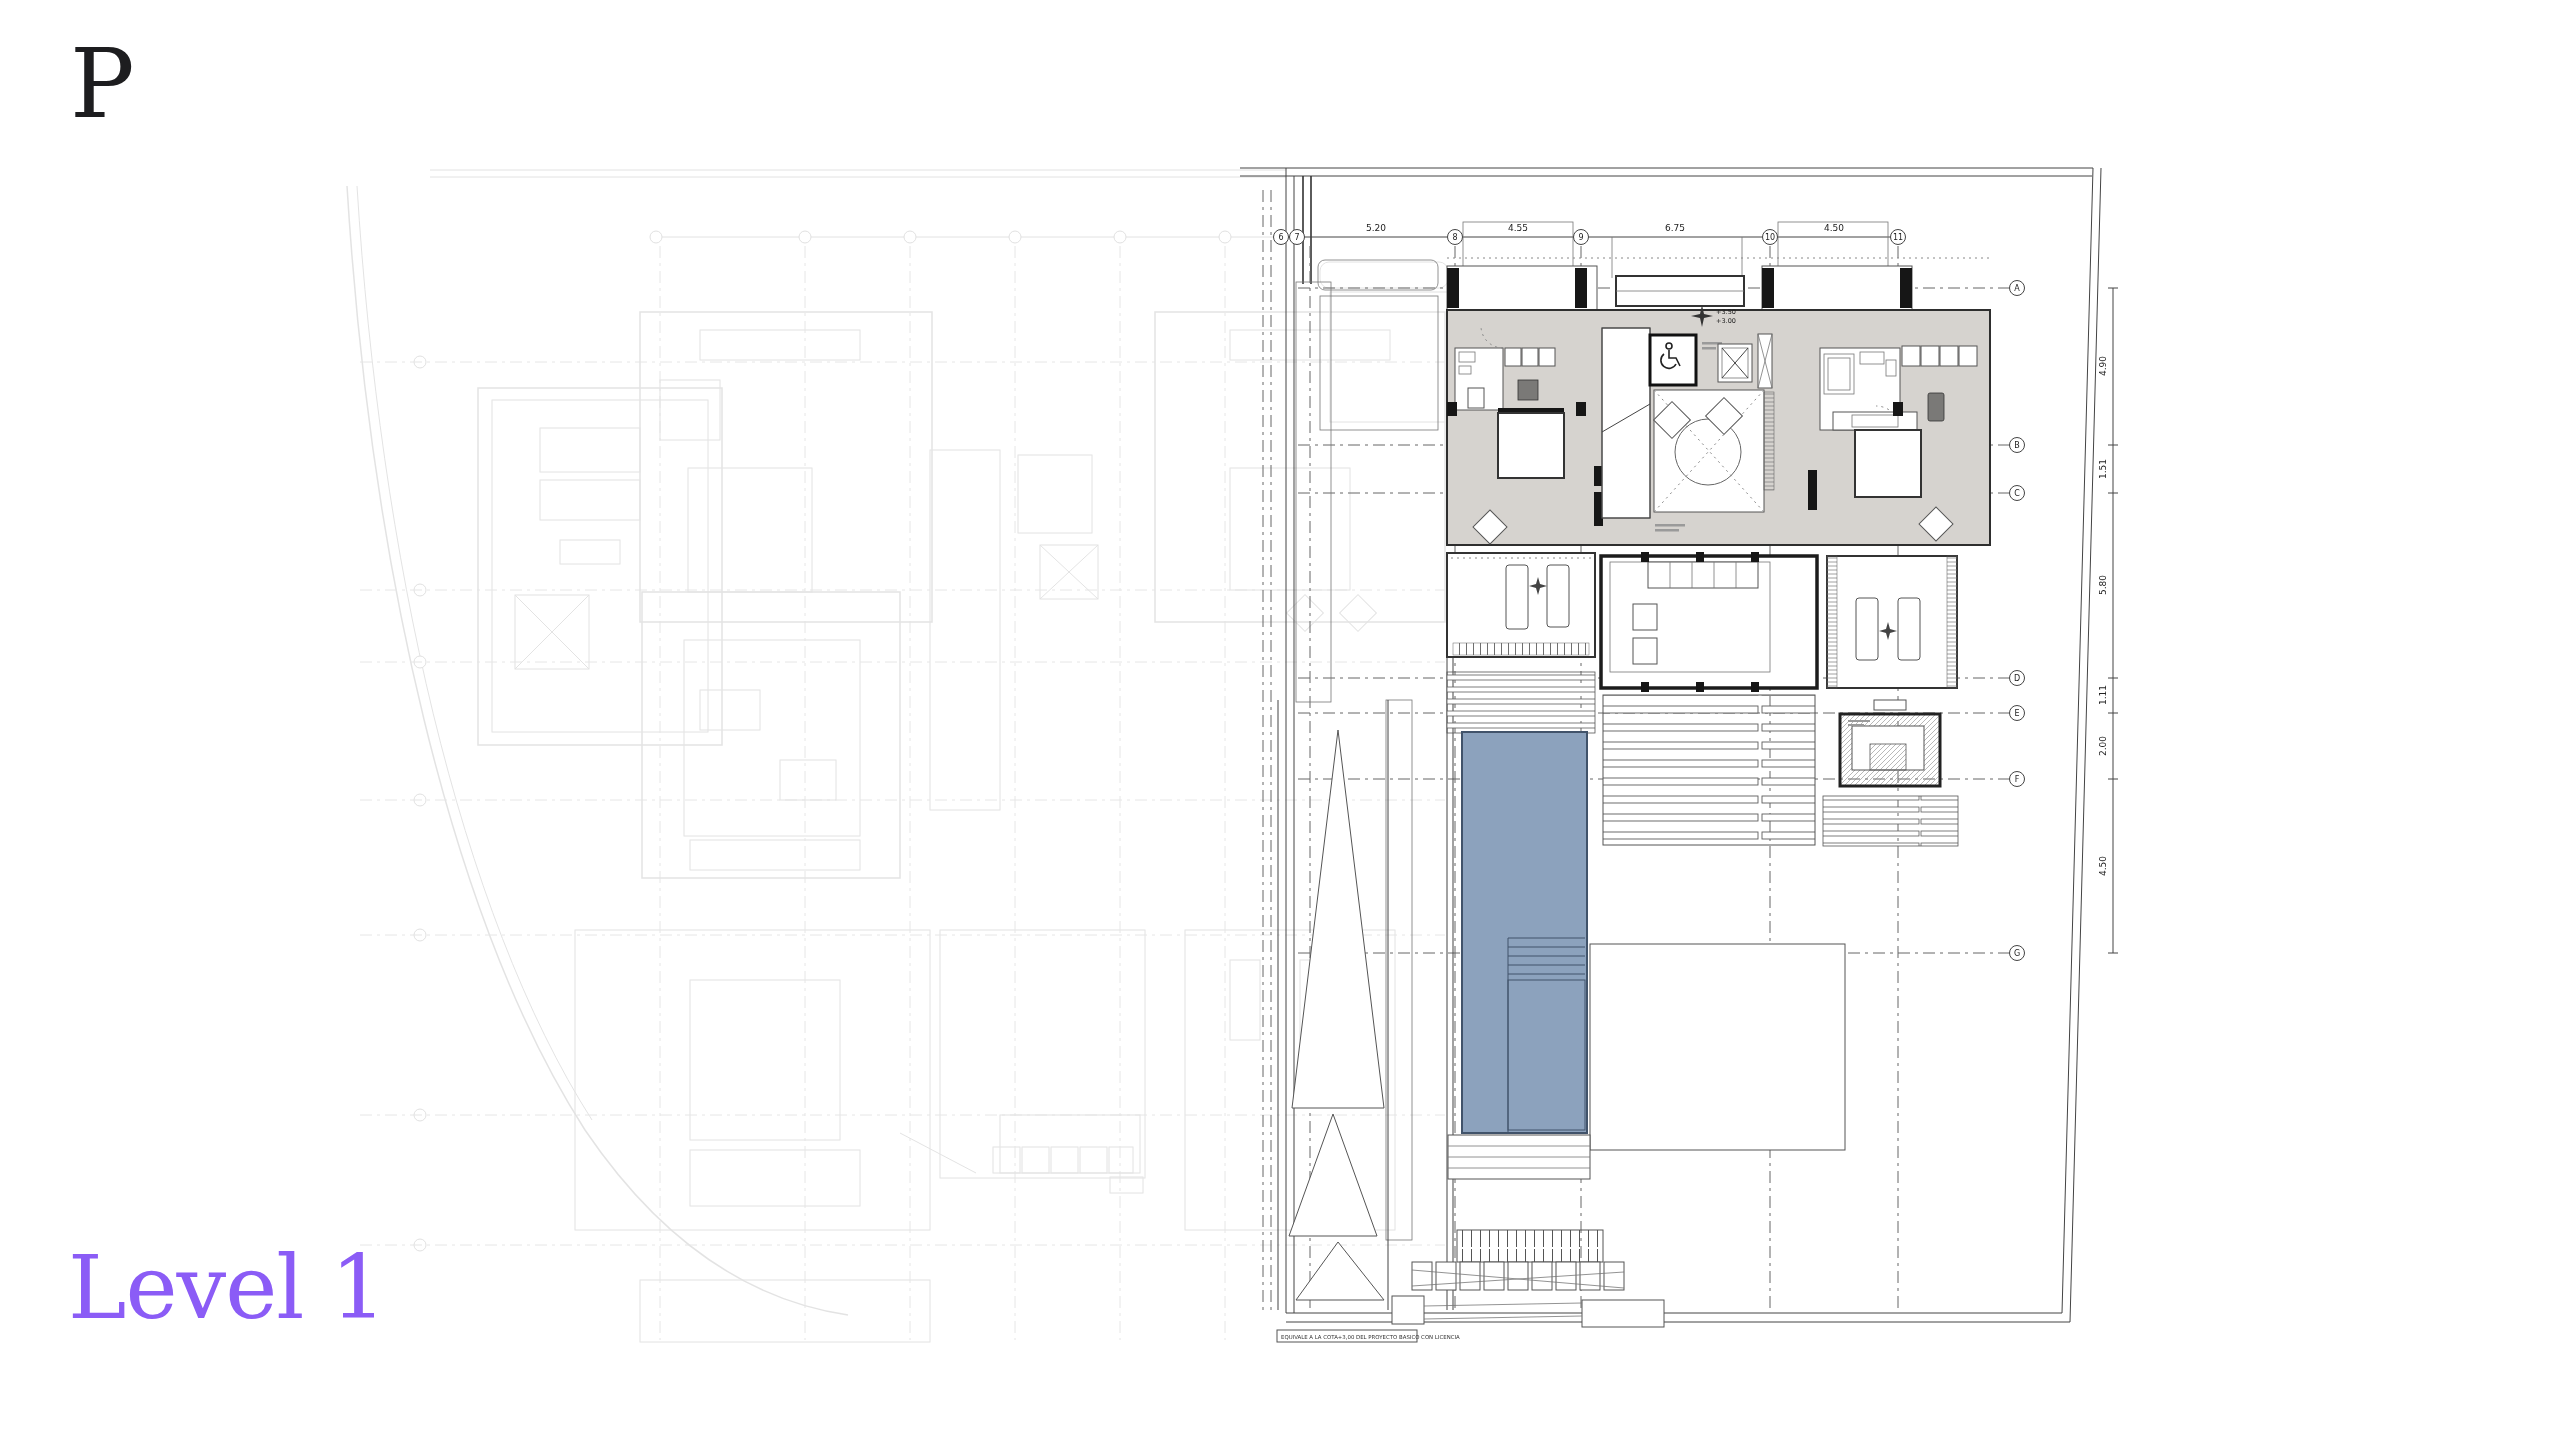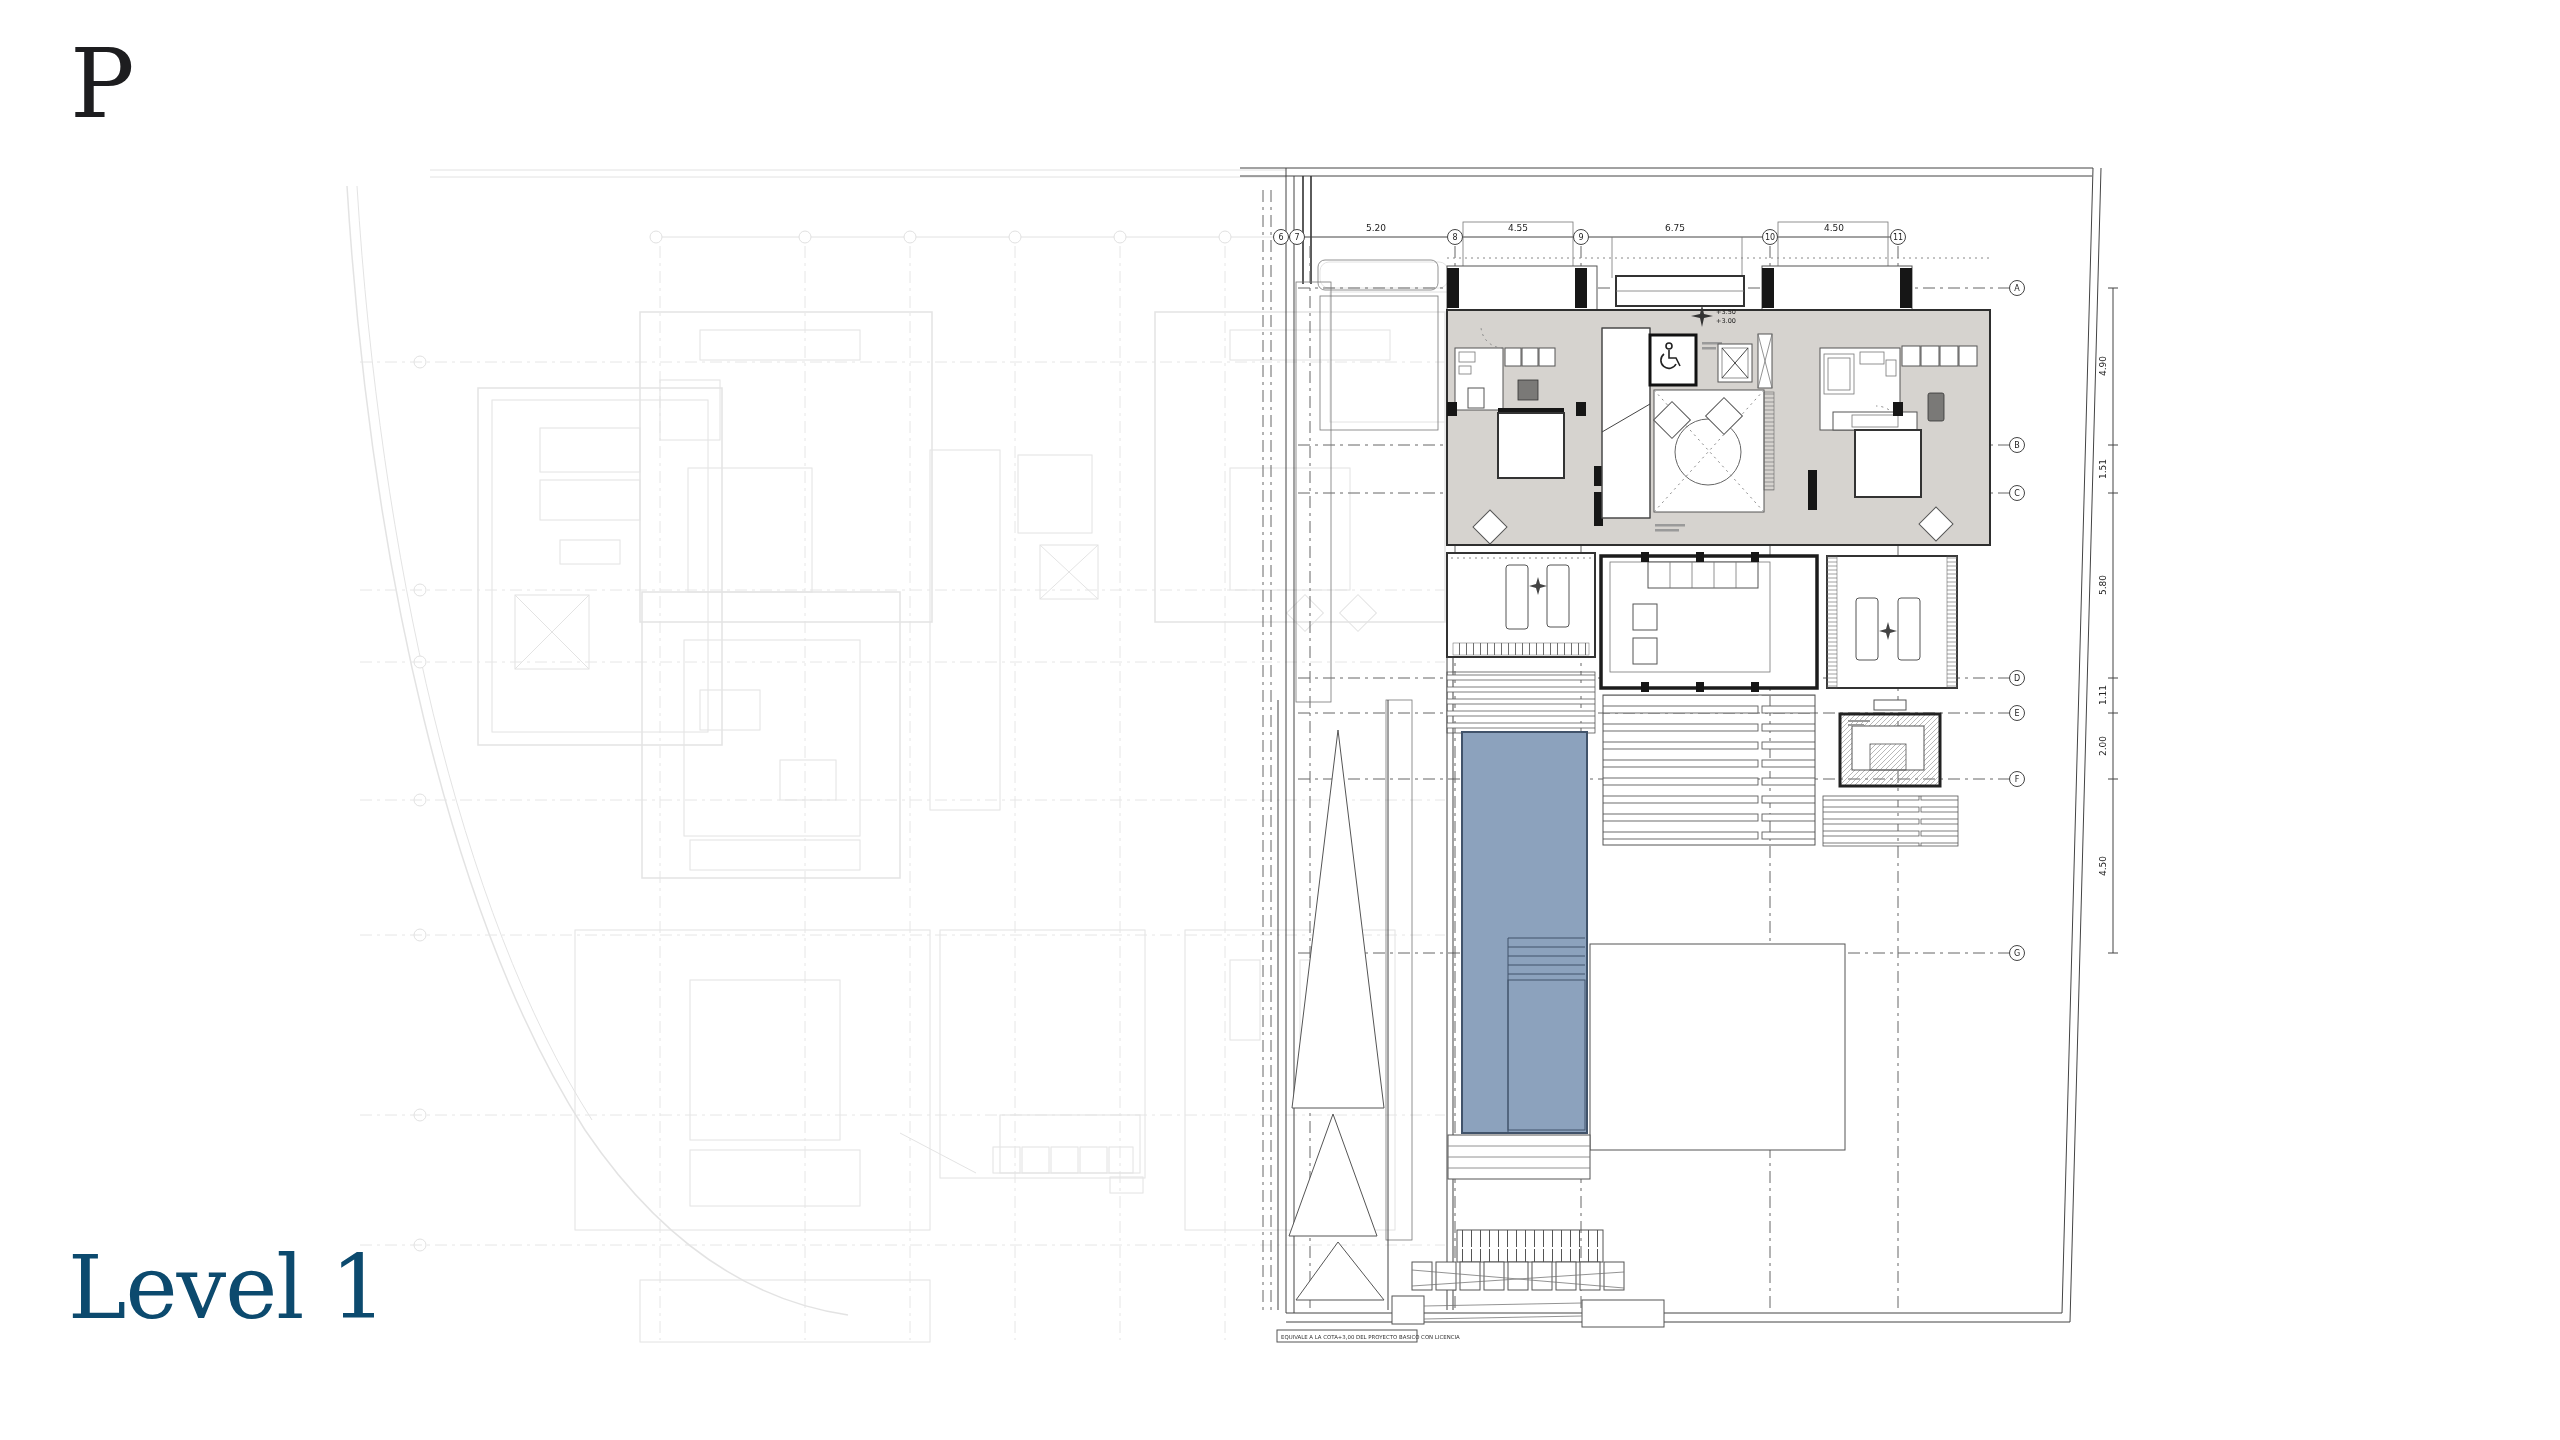--- a/index.html
+++ b/index.html
@@ -1,21 +1,21 @@
 <!DOCTYPE html>
 <html style="--pool-fill: #8ca2bd; --pool-edge: #41536a; --room-fill: #d6d3cf; --wall: #2e2e2e;"><head>
 <meta charset="utf-8">
 <style>
   html,body{margin:0;padding:0;background:#fff;}
   #stage{position:relative;width:2560px;height:1440px;background:#fff;overflow:hidden;
          font-family:"Liberation Sans",sans-serif;}
   #plan-letter{position:absolute;left:70px;top:36px;font-family:"DejaVu Serif",serif;
                font-size:96px;color:#1d1d1f;line-height:1;}
   #level-label{position:absolute;left:68px;top:1244px;font-family:"DejaVu Serif",serif;
-               font-size:88px;color:#0c4a6e;line-height:1;letter-spacing:-1px;}
+               font-size:88px;color:#8b5cf6;line-height:1;letter-spacing:-1px;}
   svg{position:absolute;left:0;top:0;}
   
   .room{fill:var(--room-fill);stroke:var(--wall);stroke-width:2;}
   .pool{fill:var(--pool-fill);stroke:var(--pool-edge);stroke-width:2;}
   .pl{stroke:var(--pool-edge);stroke-width:1;fill:none;}
   .w{fill:#fff;stroke:#555;stroke-width:1;}
   .w2{fill:#fff;stroke:#333;stroke-width:2;}
   .w3{fill:#fff;stroke:#1c1c1c;stroke-width:3.5;}
   .blk{fill:#161616;stroke:none;}
   .ln{stroke:#444;stroke-width:1;fill:none;}

